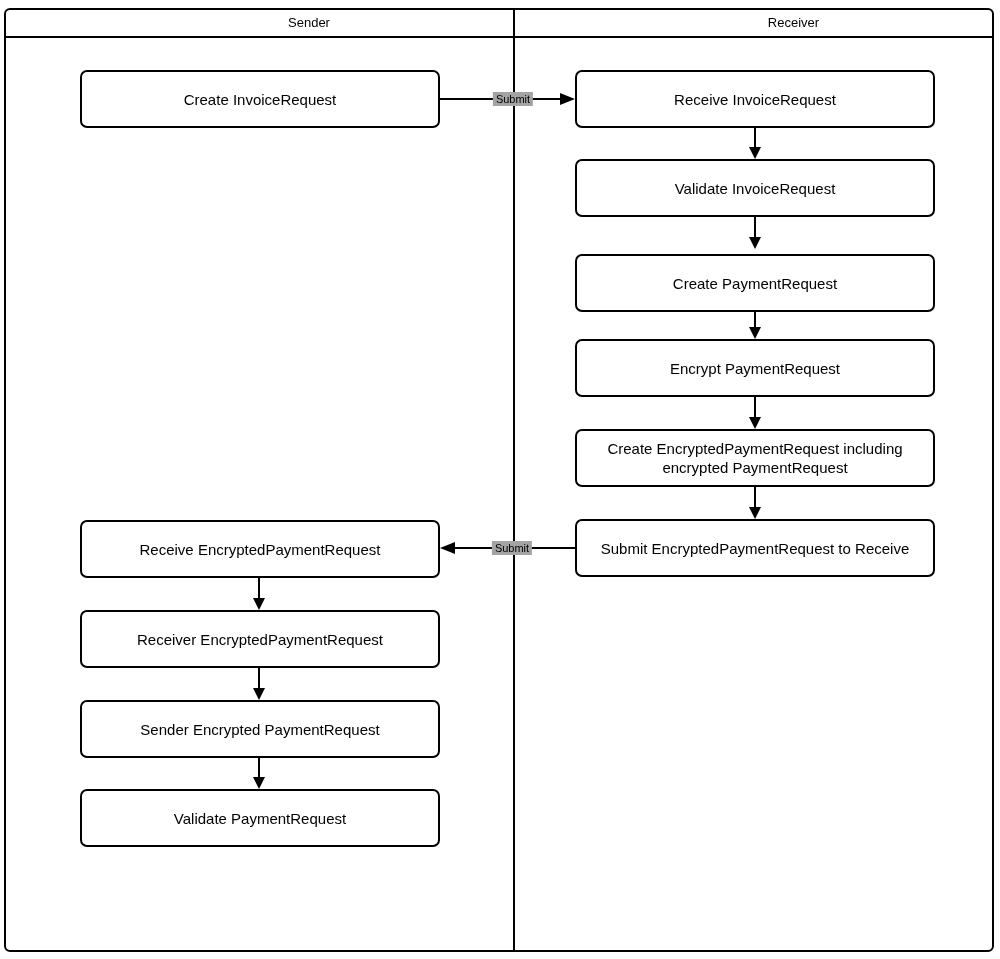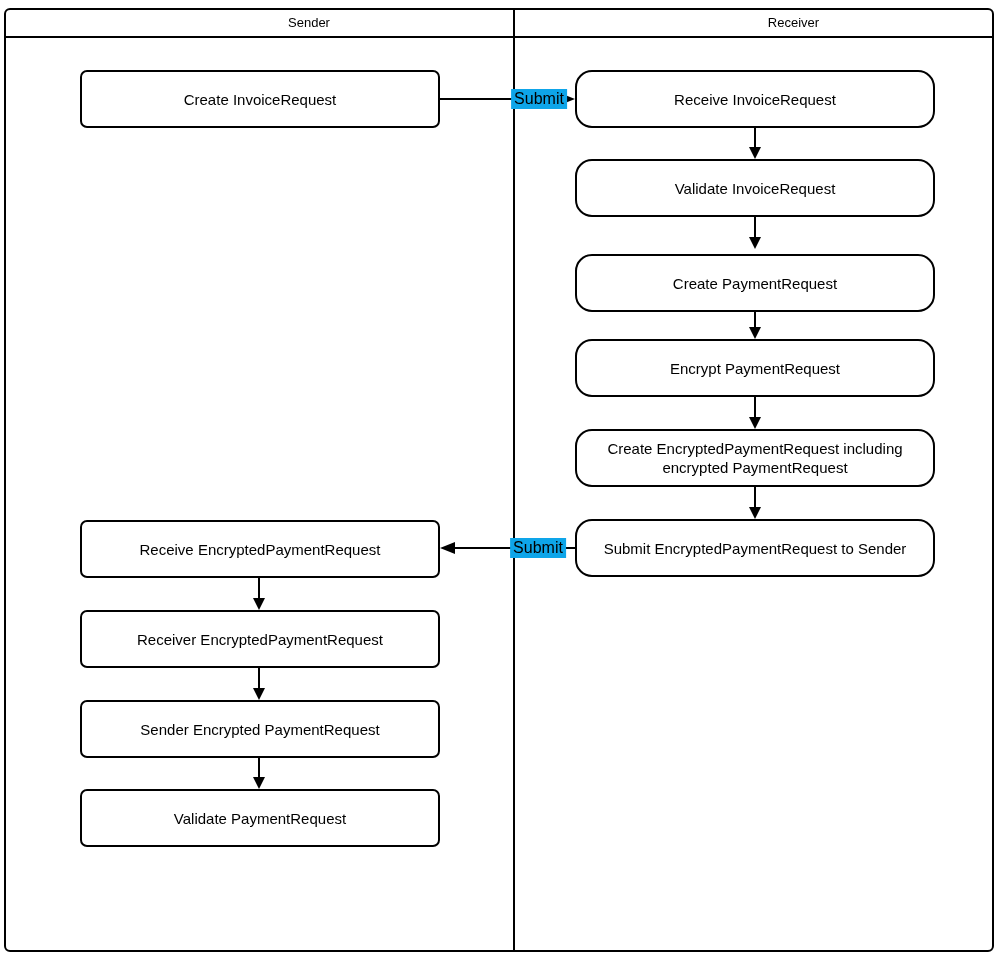--- a/index.html
+++ b/index.html
@@ -56,21 +56,21 @@
     display: flex;
     align-items: center;
     justify-content: center;
     text-align: center;
     font-size: 15px;
     line-height: 19px;
     padding: 0 12px;
     z-index: 3;
   }
   .lane-sender .node { left: 80px; }
-  .lane-receiver .node { left: 575px; border-radius: 17px; }
+  .lane-receiver .node { left: 575px; }
   .vline {
     position: absolute;
     width: 2px;
     background: #000000;
     z-index: 2;
   }
   .hline {
     position: absolute;
     height: 2px;
     background: #000000;
@@ -96,26 +96,25 @@
     position: absolute;
     width: 0; height: 0;
     border-top: 6px solid transparent;
     border-bottom: 6px solid transparent;
     border-right: 15px solid #000000;
     z-index: 2;
   }
   .edge-label {
     position: absolute;
     transform: translate(-50%, -50%);
-    background: #0ea5e9;
+    background: #a3a3a3;
     padding: 1px 3px;
-    font-size: 16px;
+    font-size: 11px;
     z-index: 4;
     white-space: nowrap;
-    margin-left: 26px;
   }
 </style>
 </head>
 <body>
 
 <div class="canvas">
 
   <div class="frame"></div>
   <div class="header-line"></div>
   <div class="lane-divider"></div>
@@ -133,21 +132,21 @@
     <div class="node" style="top:700px">Sender Encrypted PaymentRequest</div>
     <div class="node" style="top:789px">Validate PaymentRequest</div>
   </div>
 
   <div class="lane-receiver">
     <div class="node" style="top:70px">Receive InvoiceRequest</div>
     <div class="node" style="top:159px">Validate InvoiceRequest</div>
     <div class="node" style="top:254px">Create PaymentRequest</div>
     <div class="node" style="top:339px">Encrypt PaymentRequest</div>
     <div class="node" style="top:429px">Create EncryptedPaymentRequest including encrypted PaymentRequest</div>
-    <div class="node" style="top:519px">Submit EncryptedPaymentRequest to Sender</div>
+    <div class="node" style="top:519px">Submit EncryptedPaymentRequest to Receive</div>
   </div>
 
   <div class="hline" style="left:440px; top:98px; width:122px;"></div>
   <div class="arrow-right" style="left:560px; top:93px;"></div>
   <div class="edge-label" style="left:513px; top:99px;">Submit</div>
 
   <div class="vline" style="left:754px; top:128px; height:20px;"></div>
   <div class="arrow-down" style="left:749px; top:147px;"></div>
 
   <div class="vline" style="left:754px; top:217px; height:20px;"></div>

